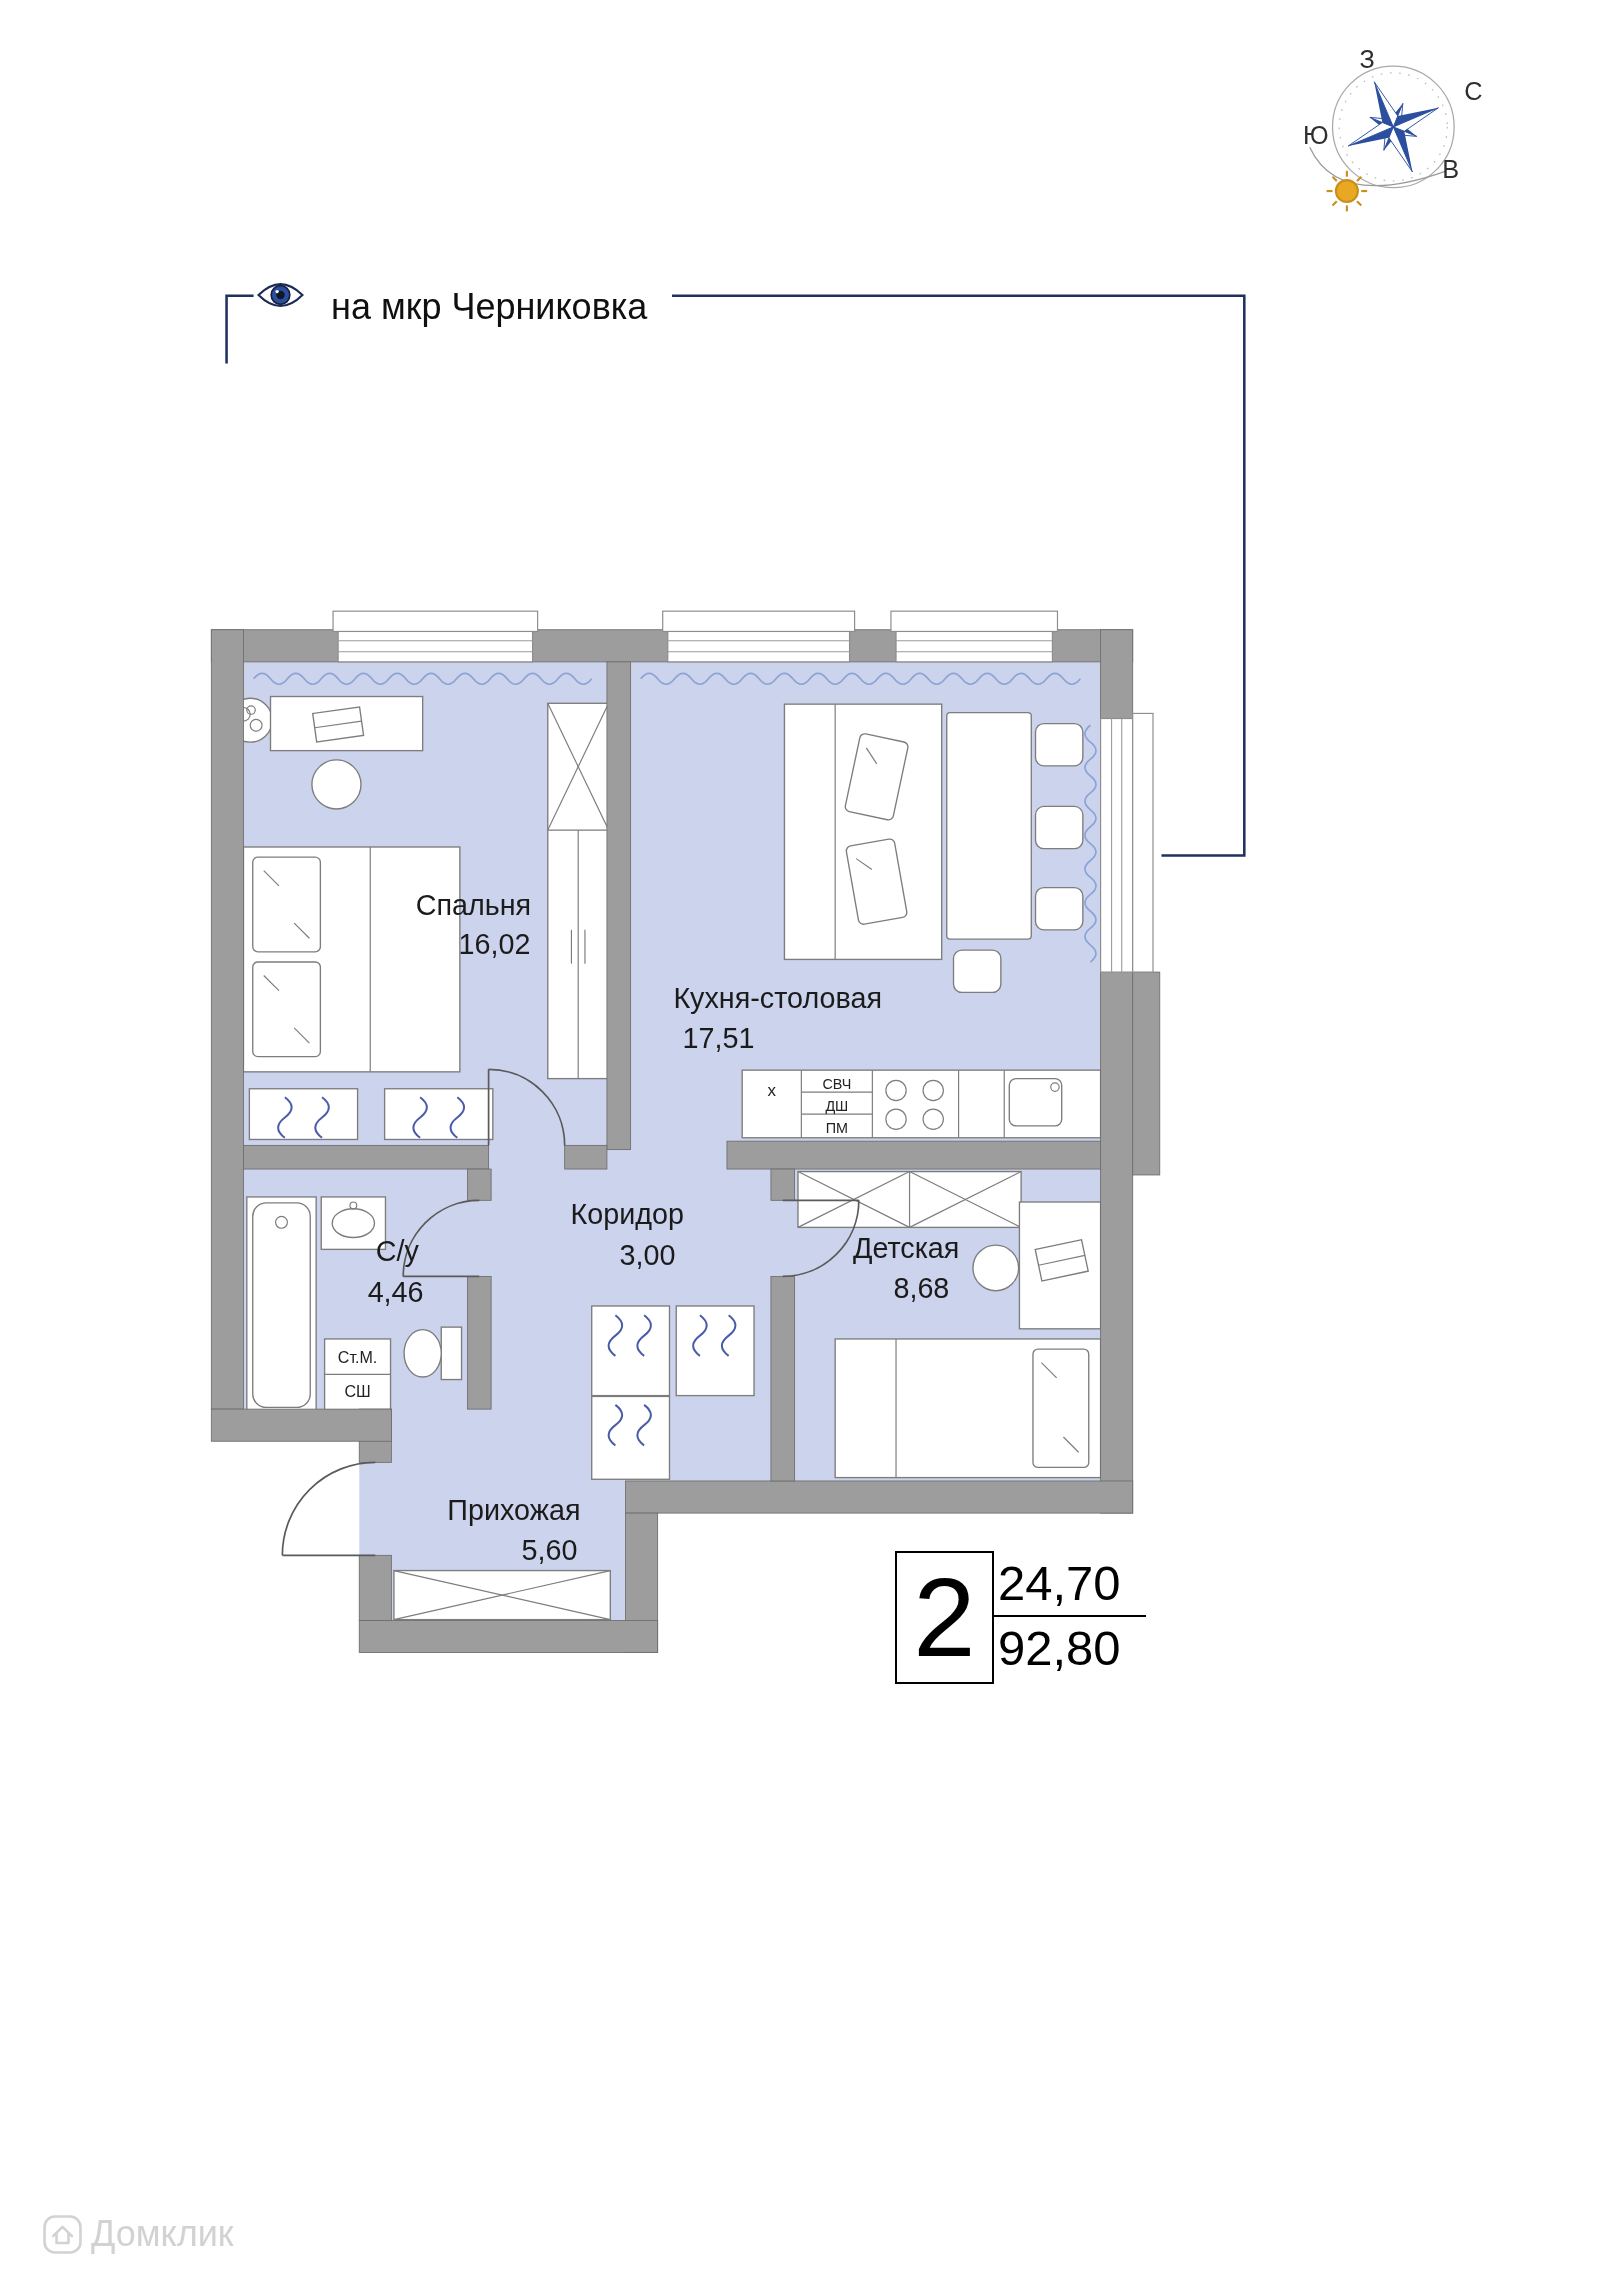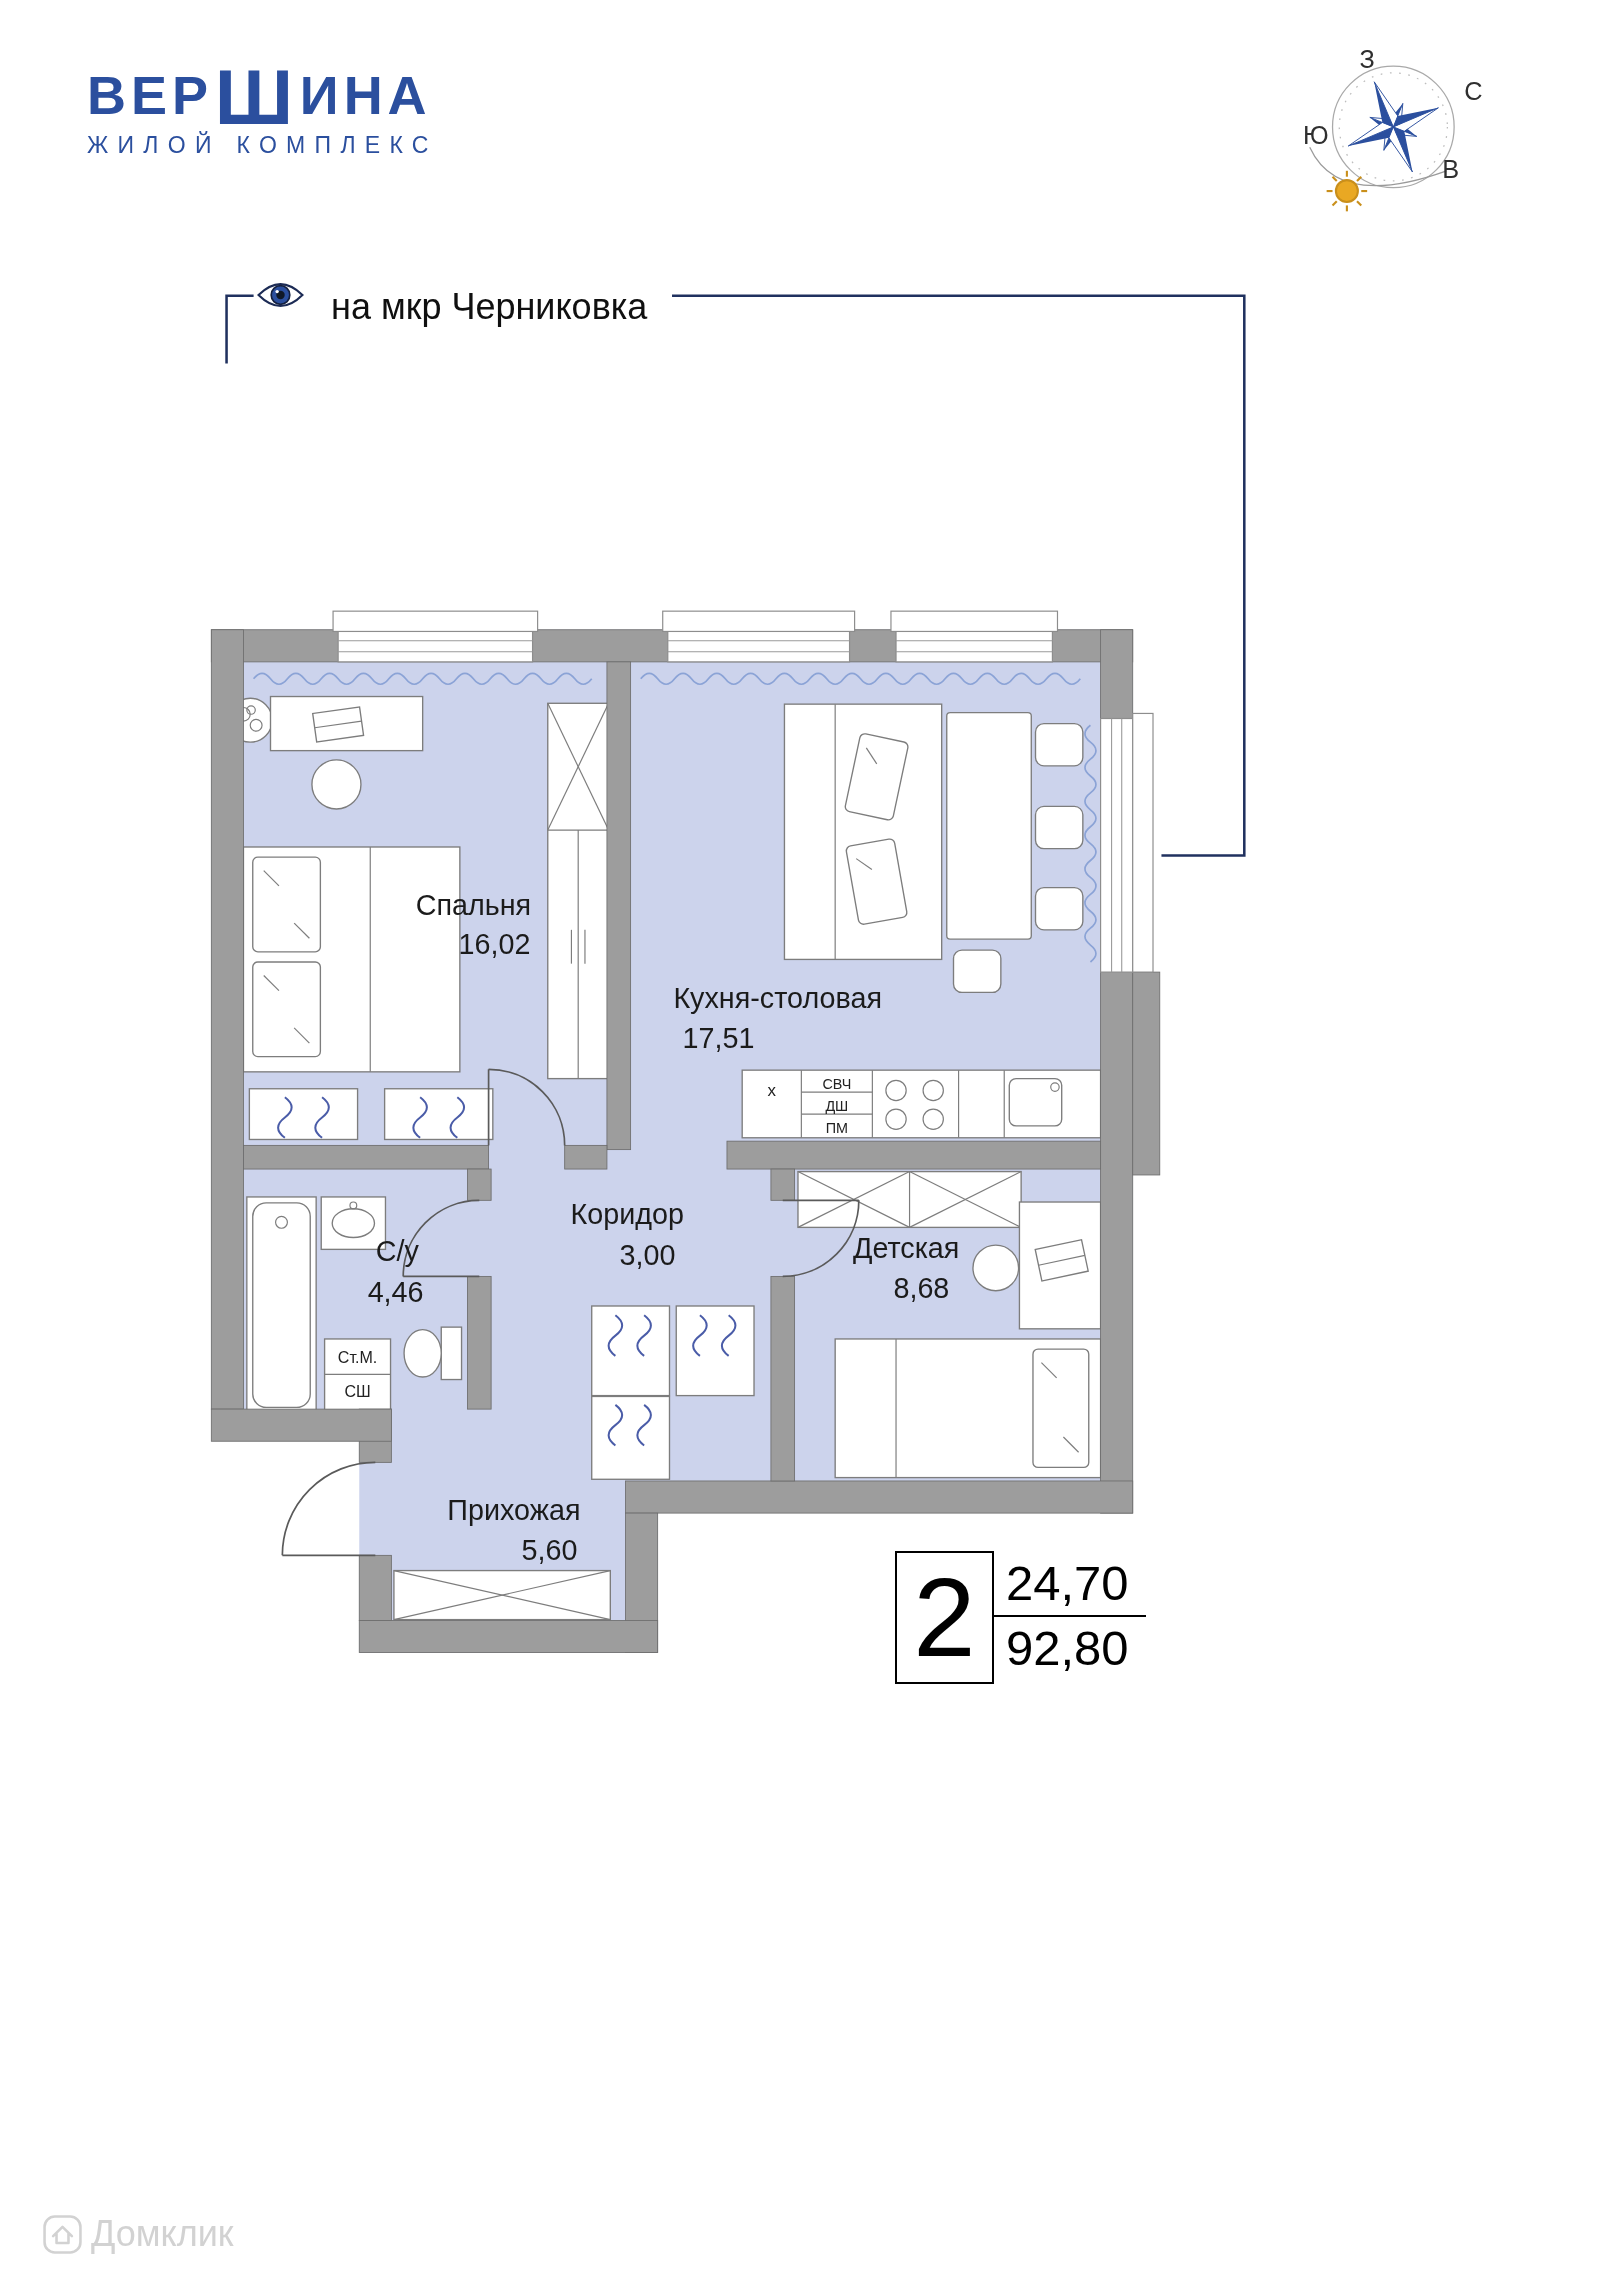--- a/index.html
+++ b/index.html
@@ -31,39 +31,31 @@
   .lbl{font-size:34px;fill:#1b1b1b;text-anchor:middle;}
   .sm{font-size:17px;fill:#222;text-anchor:middle;}
   .sm2{font-size:20px;fill:#222;text-anchor:middle;}
   .sm3{font-size:19px;fill:#222;text-anchor:middle;}
   .callout-line{stroke:#20315f;stroke-width:3;fill:none;}
   
   .apt{position:absolute;left:895px;top:1551px;display:flex;color:#000;}
   .apt-num{width:95px;height:129px;border:2.5px solid #000;display:flex;align-items:center;
            justify-content:center;font-size:112px;line-height:1;}
   .apt-areas{width:152px;}
-  .apt-area{height:64px;display:flex;align-items:center;padding-left:12px;font-size:49px;box-sizing:border-box;text-align:center;}
+  .apt-area{height:64px;display:flex;align-items:center;padding-left:4px;font-size:49px;box-sizing:border-box;text-align:center;}
   .apt-area.total{border-top:2.5px solid #000;}
   
   .wm{position:absolute;left:42px;top:2213px;display:flex;align-items:center;gap:8px;
       color:#d2d2d2;font-size:36px;font-weight:500;}
 </style>
 </head>
 <body>
 
 <div class="canvas">
 
-  <div class="logo">
-    <div class="logo-title">
-      <span>ВЕР</span>
-        <span class="logo-sh">Ш</span>
-        <span>ИНА</span>
-    </div>
-    <div class="logo-sub">ЖИЛОЙ КОМПЛЕКС</div>
-  </div>
 
   <svg class="compass" width="216" height="190" viewBox="0 0 255 225">
     <circle cx="135" cy="110" r="72" fill="none" stroke="#a9a9a9" stroke-width="1.5"></circle>
     <circle cx="135" cy="110" r="64" fill="none" stroke="#bdbdbd" stroke-width="1.5" stroke-dasharray="2 9"></circle>
     <path d="M36,134 Q70,208 198,162" fill="none" stroke="#9a9a9a" stroke-width="1.5"></path>
     <g transform="translate(135,110) rotate(67)">
       <g transform="rotate(45)">
         <path d="M0,0 L0,-30 L7,-7 Z M0,0 L30,0 L7,7 Z M0,0 L0,30 L-7,7 Z M0,0 L-30,0 L-7,-7 Z" fill="#fff" stroke="#2b4f9e" stroke-width="1"></path>
         <path d="M0,0 L0,-30 L-7,-7 Z M0,0 L30,0 L7,-7 Z M0,0 L0,30 L7,7 Z M0,0 L-30,0 L-7,7 Z" fill="#2b4f9e"></path>
       </g>

